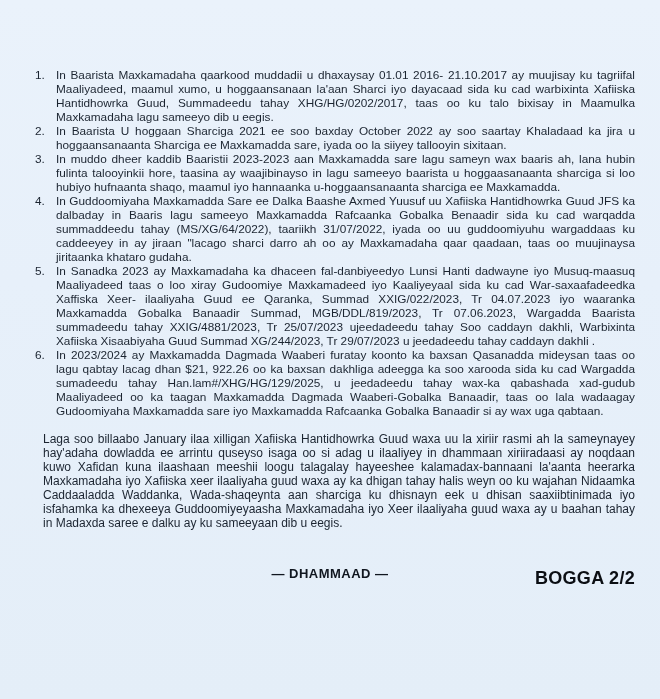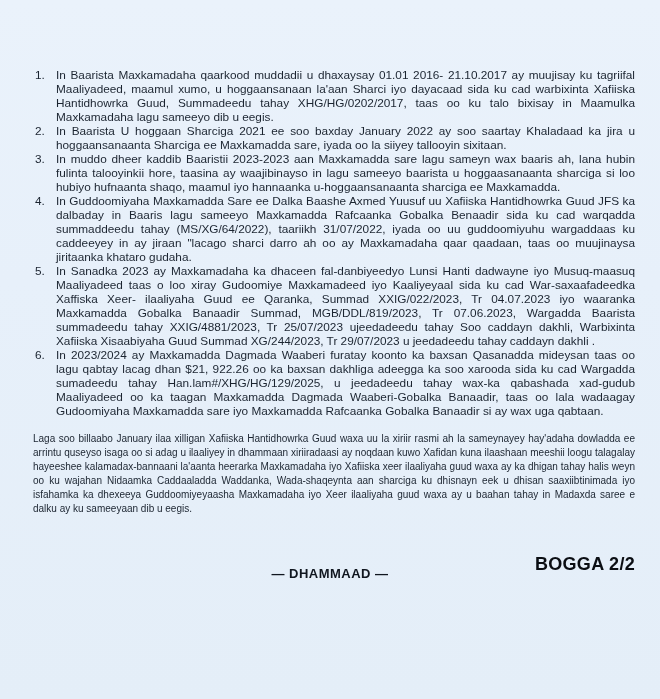--- a/index.html
+++ b/index.html
@@ -33,36 +33,36 @@
     padding-left: 21px;
     text-align: justify;
     text-justify: inter-word;
   }
   .finding .num {
     position: absolute;
     left: 0;
     top: 0;
   }
   .closing {
-    margin: 14px 0 0 8px;
-    font-size: 10px;
+    margin: 14px 0 0 18px;
+    font-size: 12px;
     line-height: 14px;
     text-align: justify;
     text-justify: inter-word;
   }
   .footer {
     position: relative;
     margin-top: 32px;
     height: 40px;
   }
   .end-marker {
     position: absolute;
     left: 0;
     right: 0;
-    top: 18px;
+    top: 4px;
     text-align: center;
     font-weight: bold;
     font-size: 13px;
     letter-spacing: 0.5px;
     color: #10161f;
   }
   .page-label {
     position: absolute;
     right: 0;
     top: 6px;
@@ -78,21 +78,21 @@
 
 <div class="page">
 
   <ol class="findings">
     <li class="finding">
       <span class="num">1.</span>
       <span class="txt">In Baarista Maxkamadaha qaarkood muddadii u dhaxaysay 01.01 2016- 21.10.2017 ay muujisay ku tagriifal Maaliyadeed, maamul xumo, u hoggaansanaan la'aan Sharci iyo dayacaad sida ku cad warbixinta Xafiiska Hantidhowrka Guud, Summadeedu tahay XHG/HG/0202/2017, taas oo ku talo bixisay in Maamulka Maxkamadaha lagu sameeyo dib u eegis.</span>
     </li>
     <li class="finding">
       <span class="num">2.</span>
-      <span class="txt">In Baarista U hoggaan Sharciga 2021 ee soo baxday January 2022 ay soo saartay Khaladaad ka jira u hoggaansanaanta Sharciga ee Maxkamadda sare, iyada oo la siiyey tallooyin sixitaan.</span>
+      <span class="txt">In Baarista U hoggaan Sharciga 2021 ee soo baxday October 2022 ay soo saartay Khaladaad ka jira u hoggaansanaanta Sharciga ee Maxkamadda sare, iyada oo la siiyey tallooyin sixitaan.</span>
     </li>
     <li class="finding">
       <span class="num">3.</span>
       <span class="txt">In muddo dheer kaddib Baaristii 2023-2023 aan Maxkamadda sare lagu sameyn wax baaris ah, lana hubin fulinta talooyinkii hore, taasina ay waajibinayso in lagu sameeyo baarista u hoggaasanaanta sharciga si loo hubiyo hufnaanta shaqo, maamul iyo hannaanka u-hoggaansanaanta sharciga ee Maxkamadda.</span>
     </li>
     <li class="finding">
       <span class="num">4.</span>
       <span class="txt">In Guddoomiyaha Maxkamadda Sare ee Dalka Baashe Axmed Yuusuf uu Xafiiska Hantidhowrka Guud JFS ka dalbaday in Baaris lagu sameeyo Maxkamadda Rafcaanka Gobalka Benaadir sida ku cad warqadda summaddeedu tahay (MS/XG/64/2022), taariikh 31/07/2022, iyada oo uu guddoomiyuhu wargaddaas ku caddeeyey in ay jiraan "lacago sharci darro ah oo ay Maxkamadaha qaar qaadaan, taas oo muujinaysa jiritaanka khataro gudaha.</span>
     </li>
     <li class="finding">

